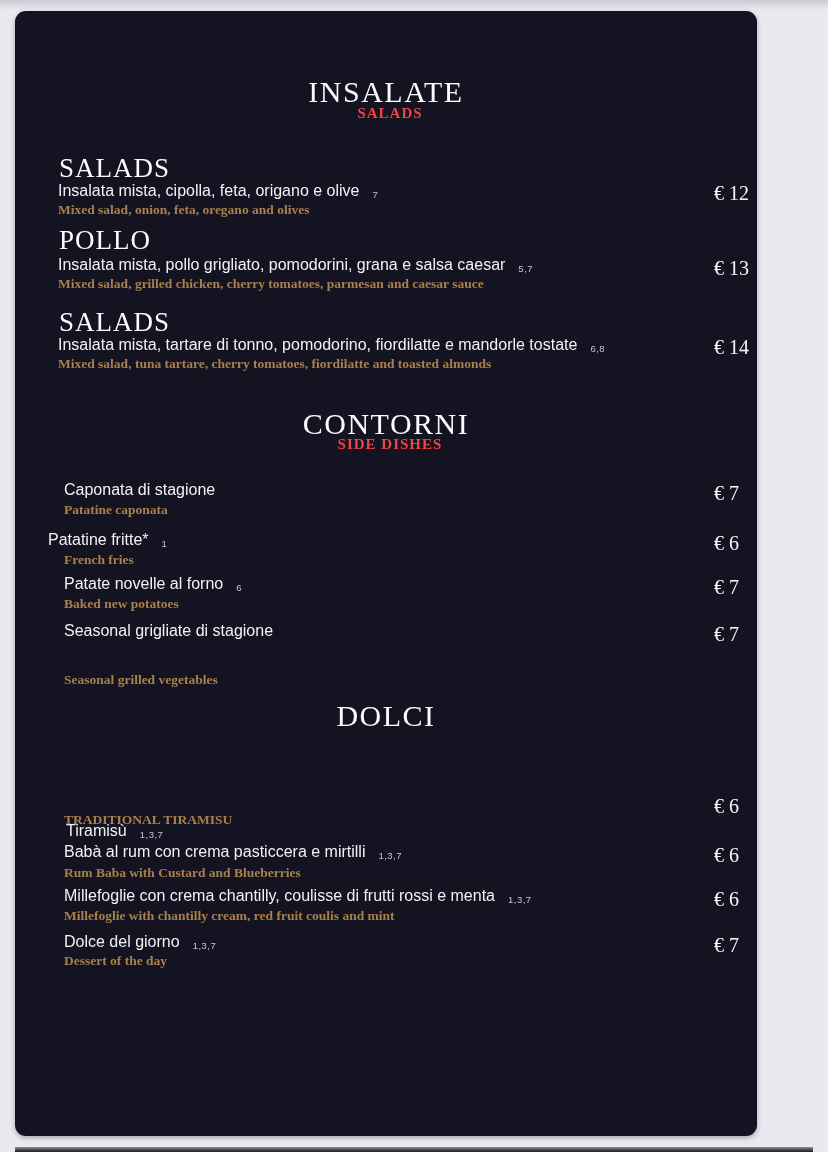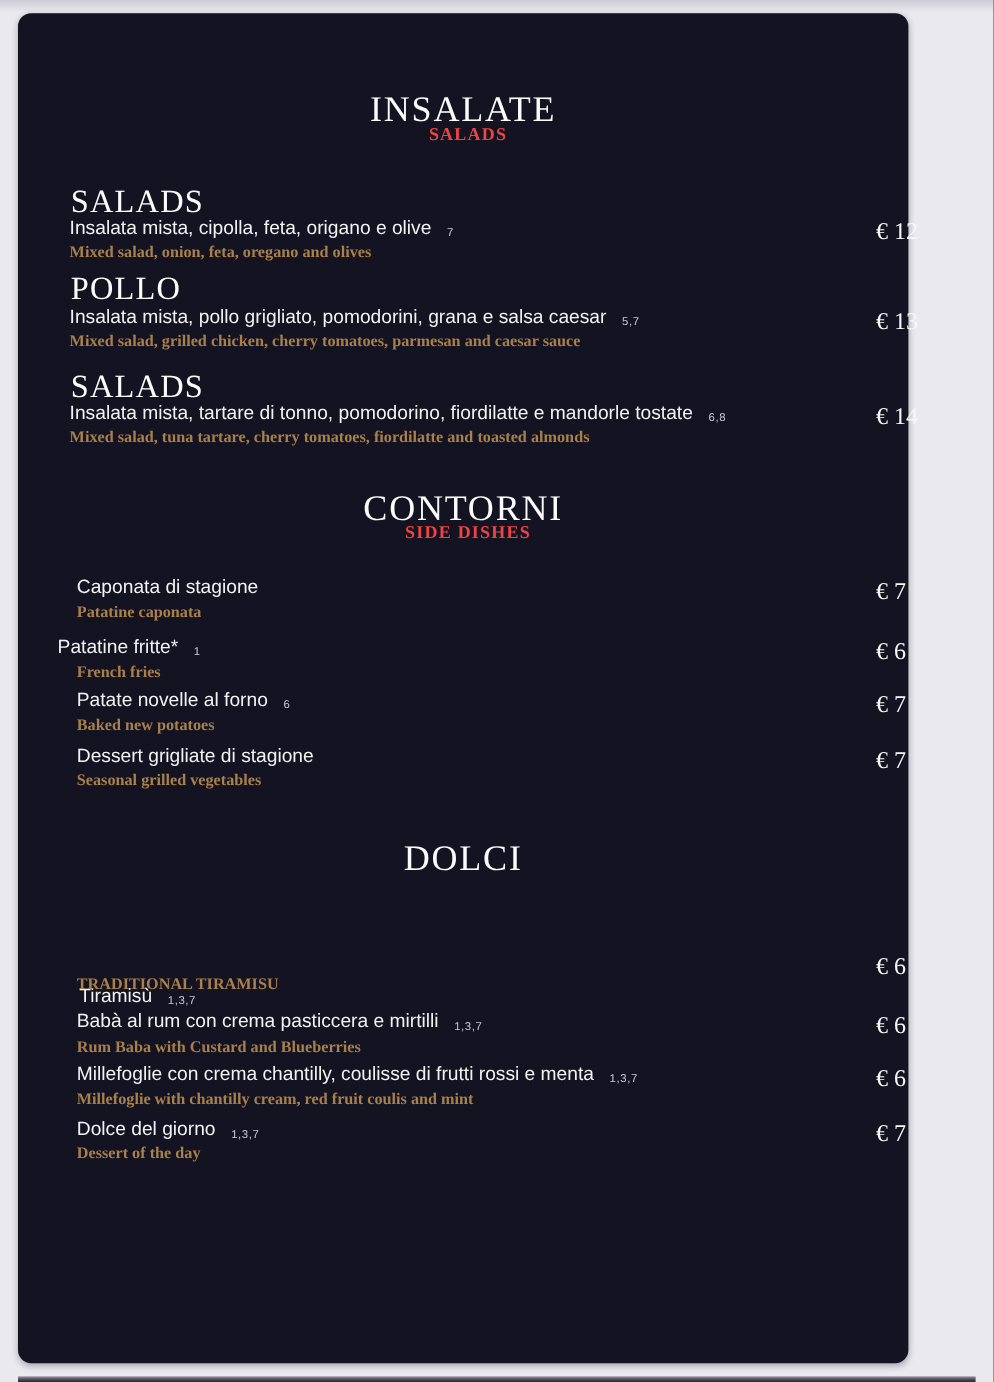--- a/index.html
+++ b/index.html
@@ -61,21 +61,20 @@
     font-size:13.5px; line-height:16px;
     color:#a9804c;
     white-space:nowrap;
   }
   .price {
     position:absolute; left:699px;
     font-family:"Liberation Serif", serif; font-weight:400;
     font-size:20px; line-height:22px;
     color:#f7f7fa;
     white-space:nowrap;
-    margin-left:16px;
   }
 </style>
 </head>
 <body>
 
 <div class="page">
 
   <div class="section-title" style="top:66px">INSALATE</div>
   <div class="section-sub" style="top:95px">SALADS</div>
 
@@ -115,24 +114,24 @@
   <div class="price" style="top:521px">€ 6</div>
   <div class="en" style="left:49px; top:541px">French fries</div>
 
   <div class="desc" style="left:49px; top:563px">
     <span>Patate novelle al forno</span><span class="allergen">6</span>
   </div>
   <div class="price" style="top:565px">€ 7</div>
   <div class="en" style="left:49px; top:585px">Baked new potatoes</div>
 
   <div class="desc" style="left:49px; top:610px">
-    <span>Dessert grigliate di stagione</span><span class="allergen"></span>
+    <span>Seasonal grigliate di stagione</span><span class="allergen"></span>
   </div>
   <div class="price" style="top:612px">€ 7</div>
-  <div class="en" style="left:49px; top:631px">Seasonal grilled vegetables</div>
+  <div class="en" style="left:49px; top:661px">Seasonal grilled vegetables</div>
 
   <div class="section-title" style="top:690px">DOLCI</div>
 
   <div class="desc" style="left:51px; top:810px">
     <span>Tiramisù</span><span class="allergen">1,3,7</span>
   </div>
   <div class="price" style="top:784px">€ 6</div>
   <div class="en" style="left:49px; top:801px">TRADITIONAL TIRAMISU</div>
 
   <div class="desc" style="left:49px; top:831px">

